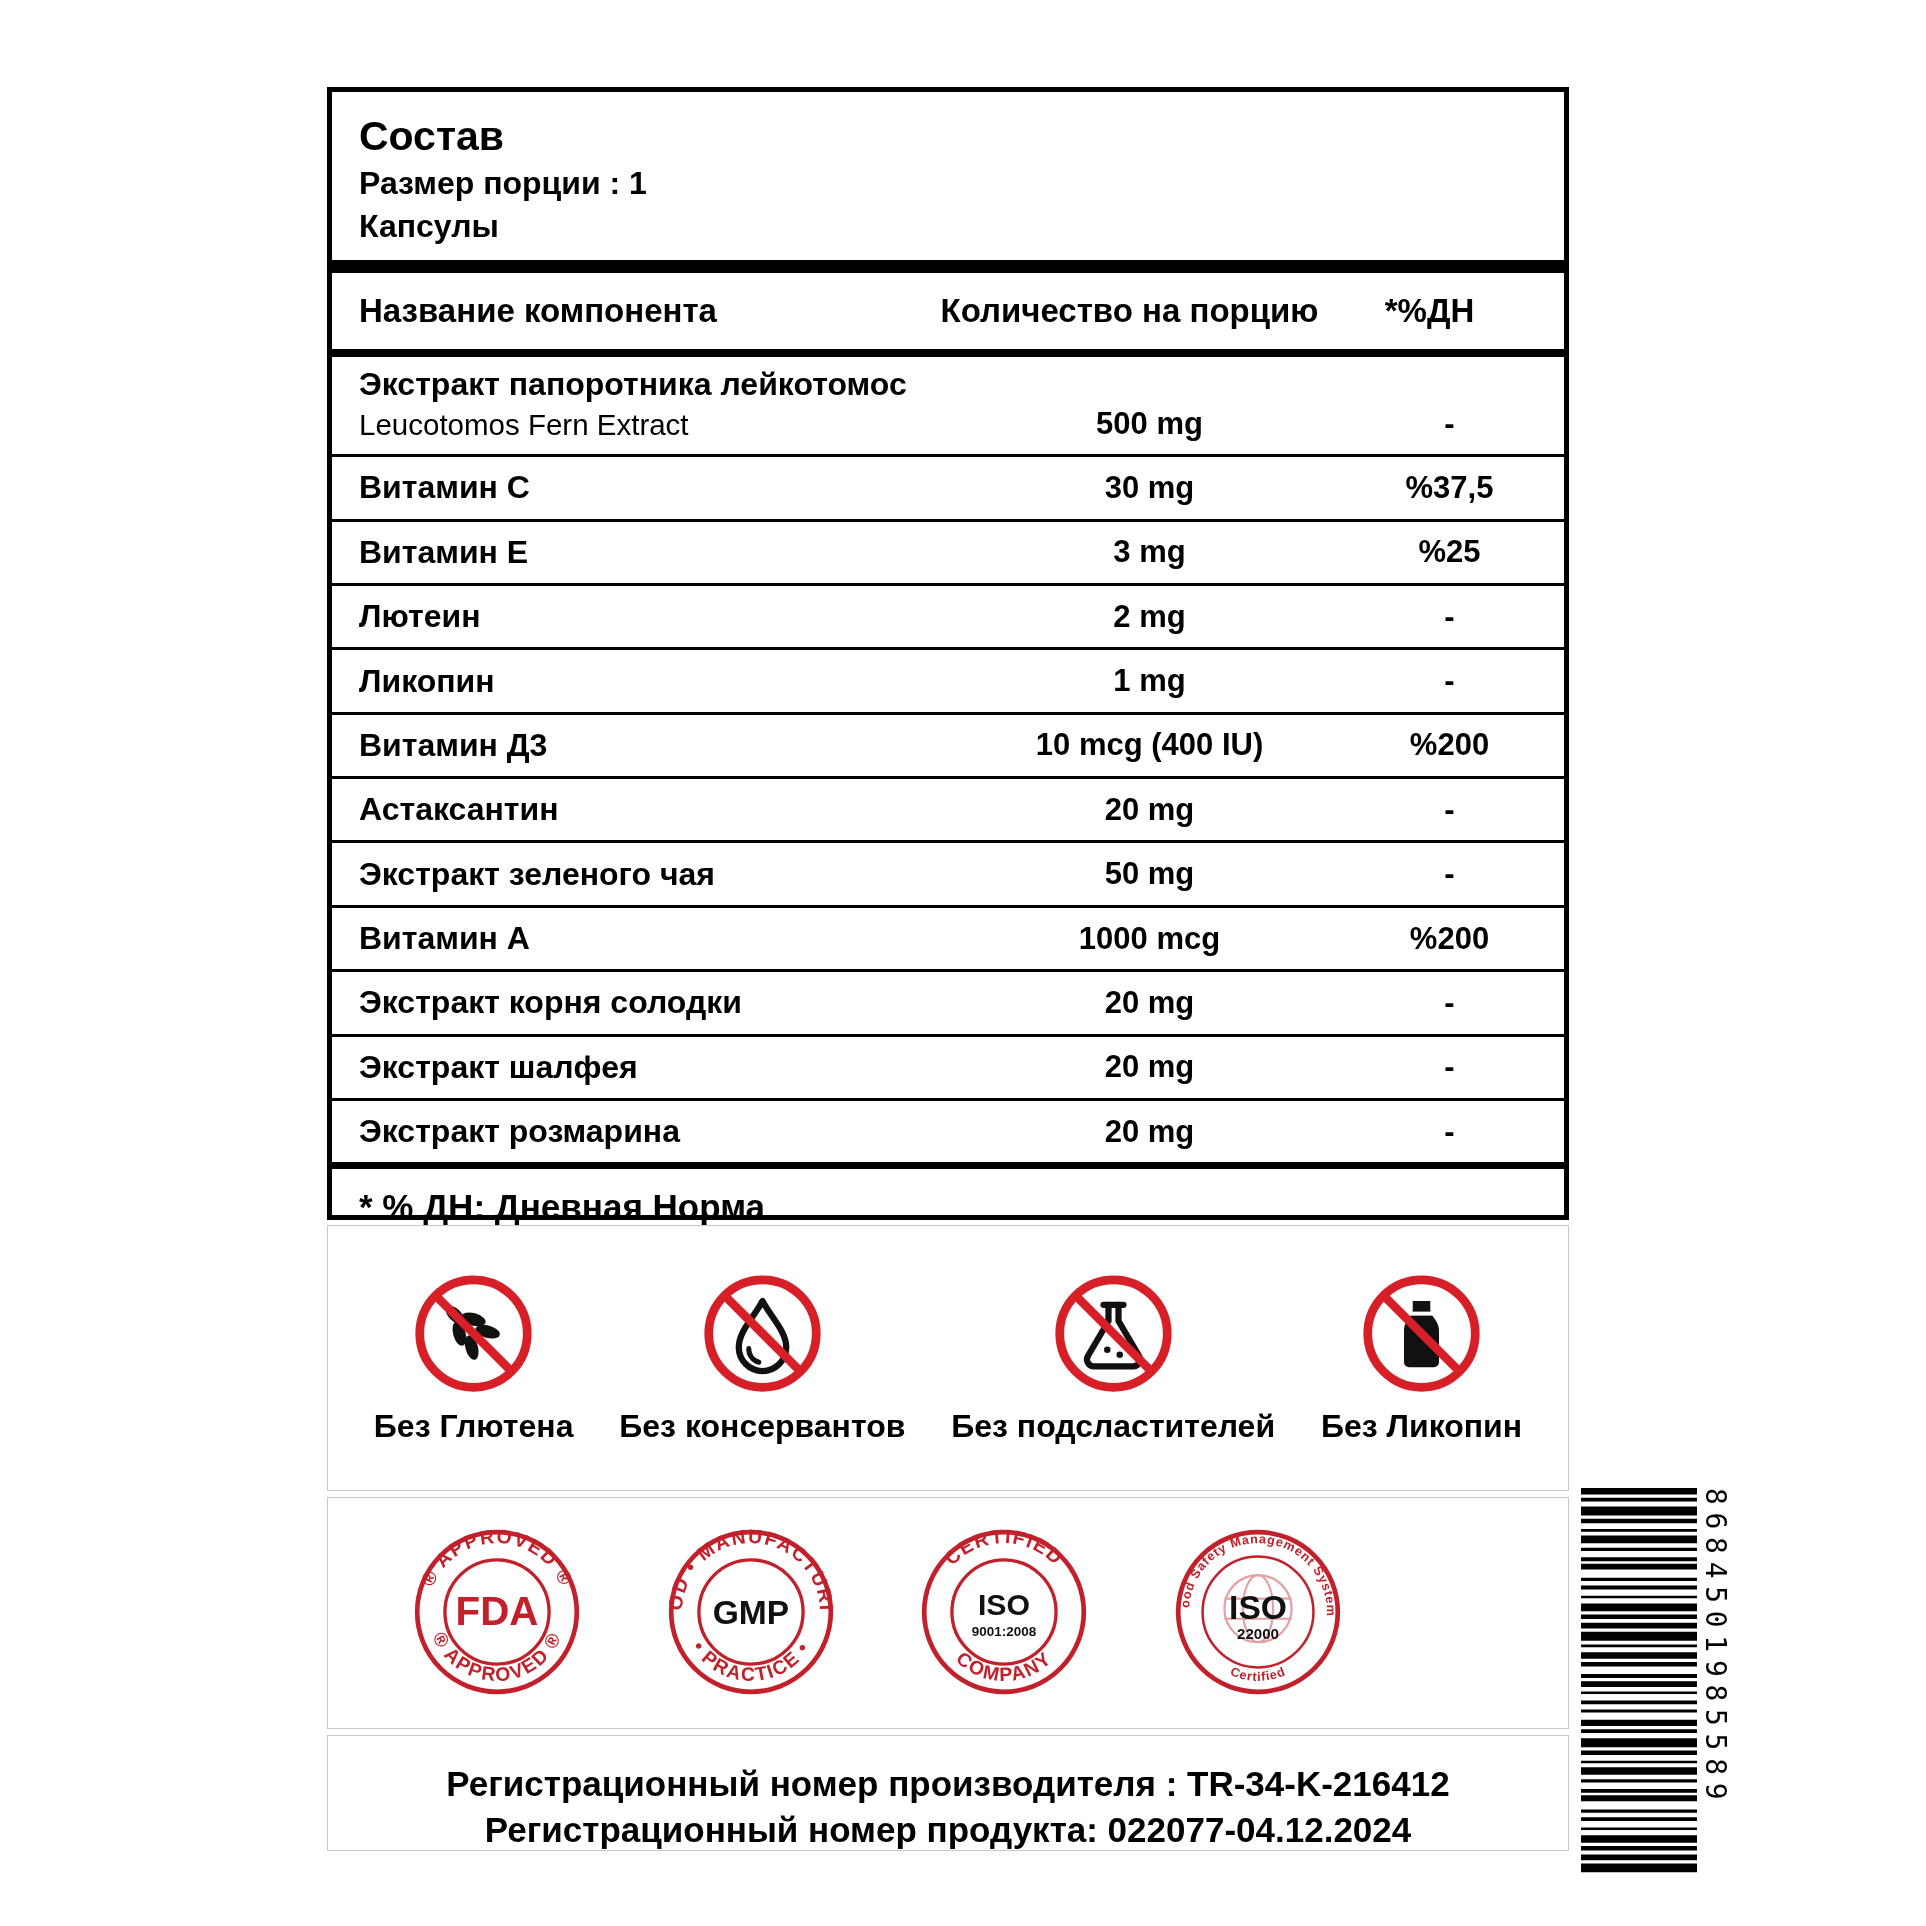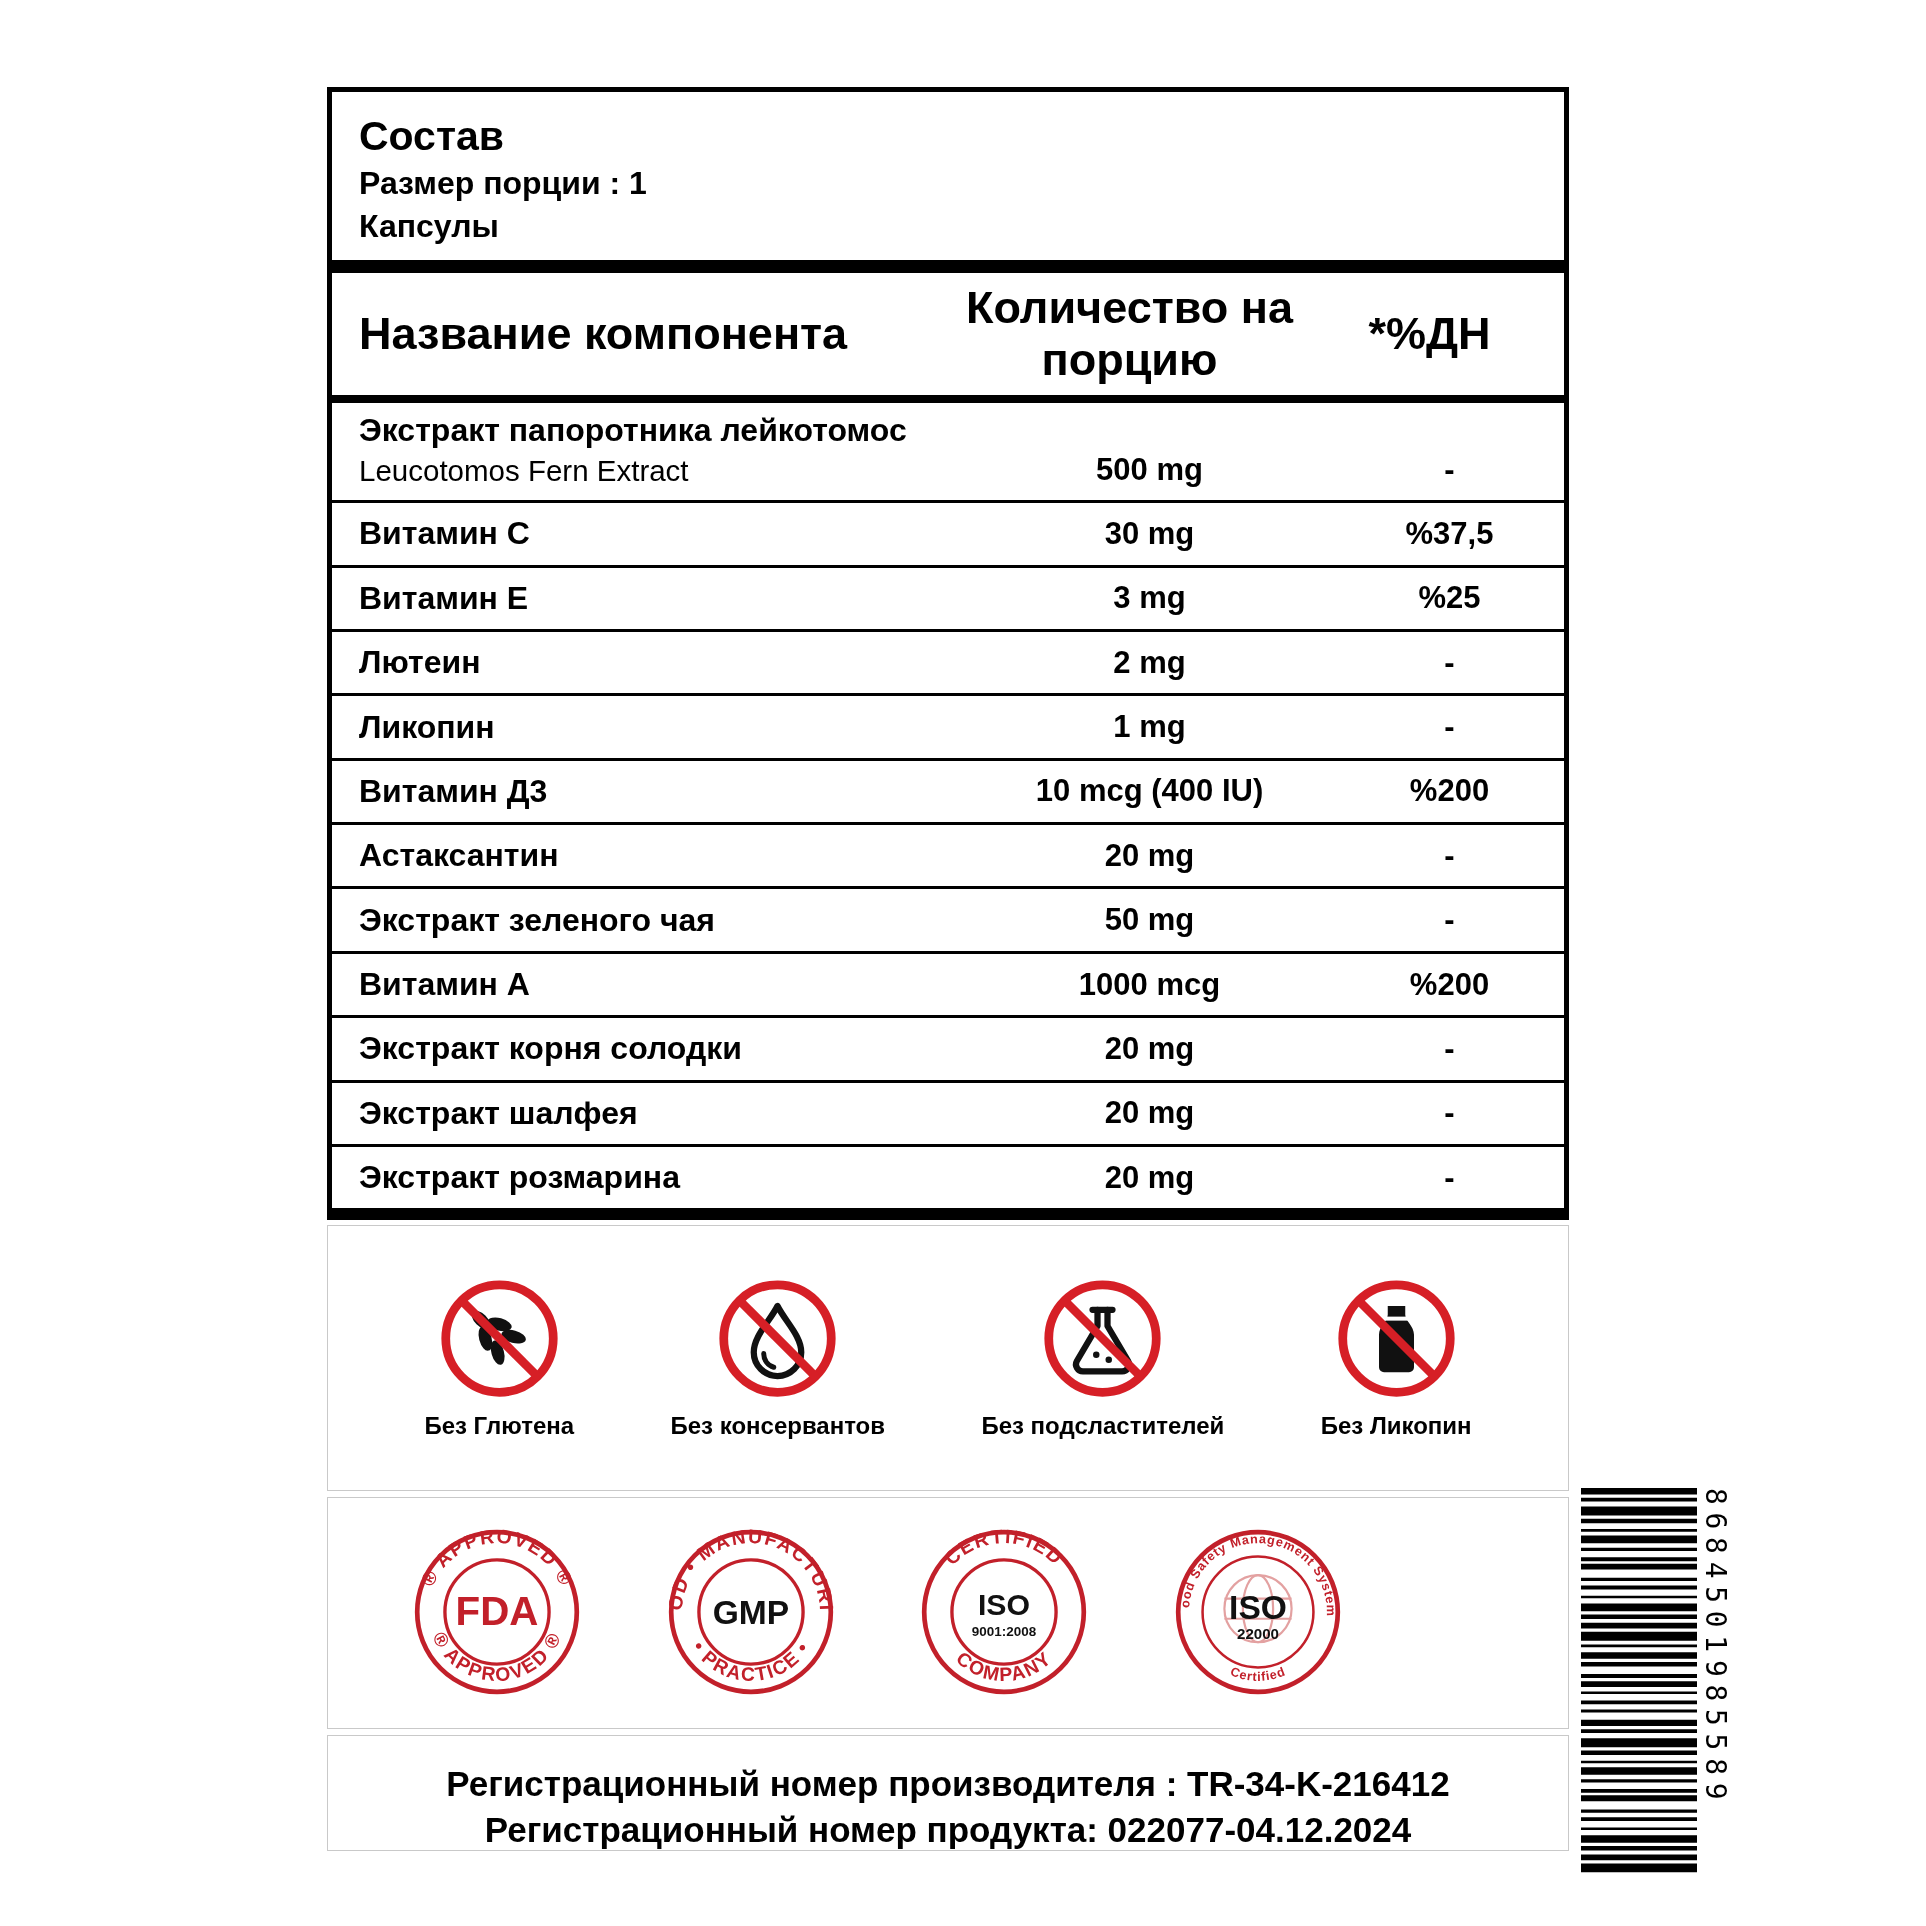--- a/index.html
+++ b/index.html
@@ -10,40 +10,40 @@
   .table-box{position:absolute;left:327px;top:87px;width:1242px;height:1133px;
              border:5.1px solid #000;box-sizing:border-box;background:#fff;
              display:flex;flex-direction:column;}
   .tb-header{padding:19px 27px 11.6px 27px;}
   .tb-title{font-size:41px;font-weight:700;line-height:1.25;}
   .tb-serving{font-size:32px;font-weight:700;line-height:1.35;}
   .thick-bar{height:13px;background:#000;flex:none;}
   .thick-bar.mid{height:7.7px;}
   .thick-bar.small{height:6.4px;}
   .col-header{display:grid;grid-template-columns:578px 385px 1fr;
-              padding:9px 27px;align-items:center;font-size:45px;font-weight:700;}
+              padding:19px 27px;align-items:center;font-size:33px;font-weight:700;}
   .col-header .c2{text-align:center;}
   .col-header .c3{text-align:center;}
   .t-rows{flex:1;display:flex;flex-direction:column;}
   .t-row{display:grid;grid-template-columns:578px 385px 1fr;
          padding:12.2px 27px;border-bottom:3.2px solid #000;align-items:center;
          font-size:32px;font-weight:700;gap:20px;}
   .t-row.first{align-items:end;padding-top:9px;}
   .t-row .amount{text-align:center;font-size:31px;}
   .t-row .dv{text-align:center;font-size:31px;}
   .subname{font-weight:400;font-size:29.5px;margin-top:5.1px;}
   .footnote{padding:18px 27px;font-size:35px;font-weight:700;}
 
   
   .claims-box{position:absolute;left:327px;top:1225px;width:1242px;height:266px;
               border:1.9px solid #c9c9c9;box-sizing:border-box;background:#fff;
               display:flex;justify-content:space-evenly;align-items:center;}
   .claim{display:flex;flex-direction:column;align-items:center;gap:11.6px;}
   .claim svg{width:125px;height:125px;}
-  .claim-label{font-size:24px;font-weight:700;white-space:nowrap;}
+  .claim-label{font-size:32px;font-weight:700;white-space:nowrap;}
 
   
   .badges-box{position:absolute;left:327px;top:1497px;width:1242px;height:232px;
               border:1.9px solid #c9c9c9;box-sizing:border-box;background:#fff;
               display:flex;justify-content:space-evenly;align-items:center;padding-right:141px;}
   .badge svg{width:168px;height:168px;}
   .ringtext{fill:#c2202a;font-weight:700;font-size:11.5px;letter-spacing:1px;
             font-family:"Liberation Sans",sans-serif;}
   .ringtext.tiny{font-size:7.5px;letter-spacing:.5px;}
   .ctr-red{fill:#c2202a;font-weight:700;font-family:"Liberation Sans",sans-serif;}

